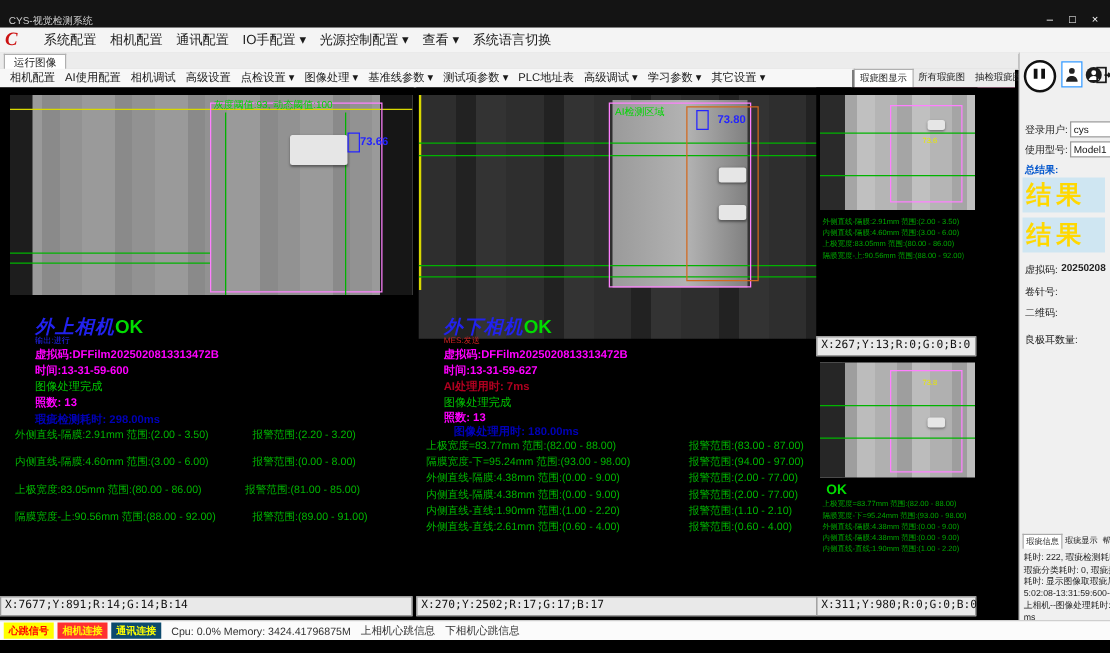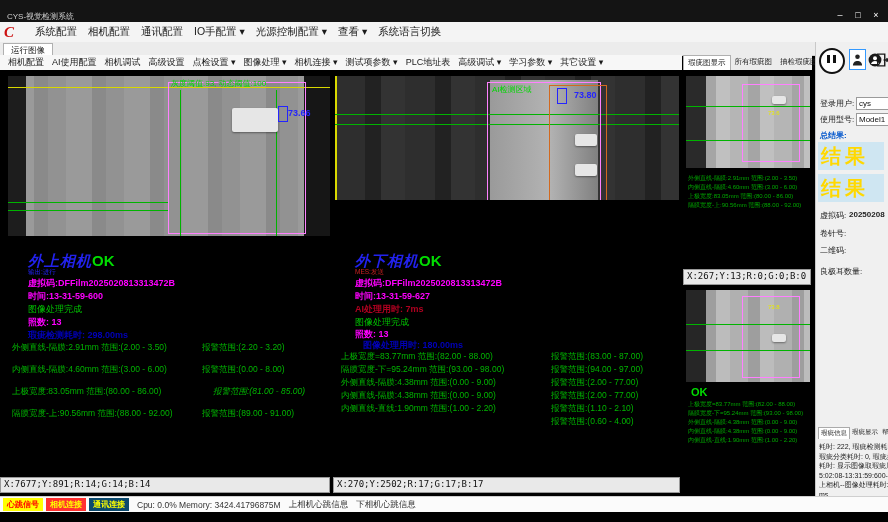--- a/index.html
+++ b/index.html
@@ -98,21 +98,21 @@
   <span id="run-tab" class="abs">运行图像</span>
 </div>
 
 <div id="toolbar" class="abs">
   <span class="tool-item">相机配置</span>
   <span class="tool-item">AI使用配置</span>
   <span class="tool-item">相机调试</span>
   <span class="tool-item">高级设置</span>
   <span class="tool-item">点检设置 ▾</span>
   <span class="tool-item">图像处理 ▾</span>
-  <span class="tool-item">相机连接 ▾</span>
+  <span class="tool-item">基准线参数 ▾</span>
   <span class="tool-item">测试项参数 ▾</span>
   <span class="tool-item">PLC地址表</span>
   <span class="tool-item">高级调试 ▾</span>
   <span class="tool-item">学习参数 ▾</span>
   <span class="tool-item">其它设置 ▾</span>
 </div>
 
 <div id="thumbtabs" class="abs">
   <span class="ttab sel">瑕疵图显示</span>
   <span class="ttab">所有瑕疵图</span>
@@ -151,33 +151,33 @@
       <div style="position:relative;height:22px;">
         <span class="meas abs" style="left:0;top:4px;">外侧直线-隔膜:2.91mm 范围:(2.00 - 3.50)</span>
         <span class="alarm abs" style="left:190px;top:4px;">报警范围:(2.20 - 3.20)</span>
       </div>
       <div style="position:relative;height:22px;">
         <span class="meas abs" style="left:0;top:4px;">内侧直线-隔膜:4.60mm 范围:(3.00 - 6.00)</span>
         <span class="alarm abs" style="left:190px;top:4px;">报警范围:(0.00 - 8.00)</span>
       </div>
       <div style="position:relative;height:22px;">
         <span class="meas abs" style="left:0;top:4px;">上极宽度:83.05mm 范围:(80.00 - 86.00)</span>
-        <span class="alarm abs" style="left:201px;top:4px;font-style:italic;">报警范围:(81.00 - 85.00)</span>
+        <span class="alarm abs" style="left:184px;top:4px;">报警范围:(81.00 - 85.00)</span>
       </div>
       <div style="position:relative;height:22px;">
         <span class="meas abs" style="left:0;top:4px;">隔膜宽度-上:90.56mm 范围:(88.00 - 92.00)</span>
         <span class="alarm abs" style="left:190px;top:4px;">报警范围:(89.00 - 91.00)</span>
       </div>
     </div>
 
     <div class="coordbar" style="top:407px;">X:7677;Y:891;R:14;G:14;B:14</div>
   </div>
 
   <div class="view" style="left:333px;width:348px;">
-    <div class="cam-img tex-dark" style="left:2px;top:6px;width:344px;height:124px;text-align:right;">
+    <div class="cam-img tex-dark" style="left:2px;top:6px;width:344px;height:195px;text-align:right;">
       <div class="yline-v" style="left:0;top:0;height:156px;"></div>
       <div class="abs" style="left:155px;top:4px;width:108px;height:150px;background:linear-gradient(90deg,#9a9a9a,#b3b3b3 55%,#808080);"></div>
       <div class="gline-h" style="left:0;top:38px;width:344px;"></div>
       <div class="gline-h" style="left:0;top:48px;width:344px;"></div>
       <div class="gline-h" style="left:0;top:136px;width:344px;"></div>
       <div class="gline-h" style="left:0;top:145px;width:344px;"></div>
       <div class="pinkbox" style="left:152px;top:6px;width:112px;height:146px;"></div>
       <div class="orangebox" style="left:214px;top:9px;width:56px;height:138px;"></div>
       <div class="whiteblob" style="left:240px;top:58px;width:22px;height:12px;"></div>
       <div class="whiteblob" style="left:240px;top:88px;width:22px;height:12px;"></div>
@@ -212,28 +212,29 @@
       </div>
       <div style="position:relative;height:13px;">
         <span class="meas abs" style="left:0;top:1px;">内侧直线-隔膜:4.38mm 范围:(0.00 - 9.00)</span>
         <span class="alarm abs" style="left:210px;top:1px;">报警范围:(2.00 - 77.00)</span>
       </div>
       <div style="position:relative;height:13px;">
         <span class="meas abs" style="left:0;top:1px;">内侧直线-直线:1.90mm 范围:(1.00 - 2.20)</span>
         <span class="alarm abs" style="left:210px;top:1px;">报警范围:(1.10 - 2.10)</span>
       </div>
       <div style="position:relative;height:13px;">
+        <span class="meas abs" style="left:0;top:1px;">外侧直线-直线:2.61mm 范围:(0.60 - 4.00)</span>
         <span class="alarm abs" style="left:210px;top:1px;">报警范围:(0.60 - 4.00)</span>
       </div>
     </div>
 
     <div class="coordbar" style="top:407px;">X:270;Y:2502;R:17;G:17;B:17</div>
   </div>
 
-  <div class="view" style="left:683px;width:129px;">
+  <div class="view" style="left:653px;width:129px;">
 
     <div class="cam-img" style="left:3px;top:6px;width:124px;height:92px;background:repeating-linear-gradient(90deg,#b5b5b5 0 18px,#a5a5a5 18px 30px,#c0c0c0 30px 44px);">
       <div class="abs" style="left:0;top:0;width:20px;height:92px;background:#2a2a2a;"></div>
       <div class="pinkbox" style="left:56px;top:8px;width:56px;height:76px;"></div>
       <div class="gline-h" style="left:0;top:30px;width:124px;"></div>
       <div class="gline-h" style="left:0;top:64px;width:124px;"></div>
       <div class="whiteblob" style="left:86px;top:20px;width:14px;height:8px;"></div>
       <span class="abs" style="left:82px;top:34px;color:#e8e800;font-size:6px;">73.6</span>
     </div>
     <div class="abs" style="left:5px;top:104px;">
@@ -253,20 +254,21 @@
       <span class="abs" style="left:82px;top:14px;color:#e8e800;font-size:6px;">73.8</span>
     </div>
     <span class="abs" style="left:8px;top:316px;color:#00dd00;font-weight:bold;font-size:11px;">OK</span>
     <div class="abs" style="left:5px;top:330px;">
       <div class="thumb-line">上极宽度=83.77mm 范围:(82.00 - 88.00)</div>
       <div class="thumb-line">隔膜宽度-下=95.24mm 范围:(93.00 - 98.00)</div>
       <div class="thumb-line">外侧直线-隔膜:4.38mm 范围:(0.00 - 9.00)</div>
       <div class="thumb-line">内侧直线-隔膜:4.38mm 范围:(0.00 - 9.00)</div>
       <div class="thumb-line">内侧直线-直线:1.90mm 范围:(1.00 - 2.20)</div>
     </div>
+    <div class="coordbar" style="top:407px;">X:311;Y:980;R:0;G:0;B:0</div>
   </div>
 </div>
 
 <div id="rightpanel" class="abs">
   <div class="pause-circle" style="left:3px;top:6px;">
     <i style="left:6px;"></i>
     <i style="left:12px;"></i>
   </div>
   <div class="icon-btn" style="left:33px;top:7px;">
     <svg width="11" height="13" viewBox="0 0 24 28">

